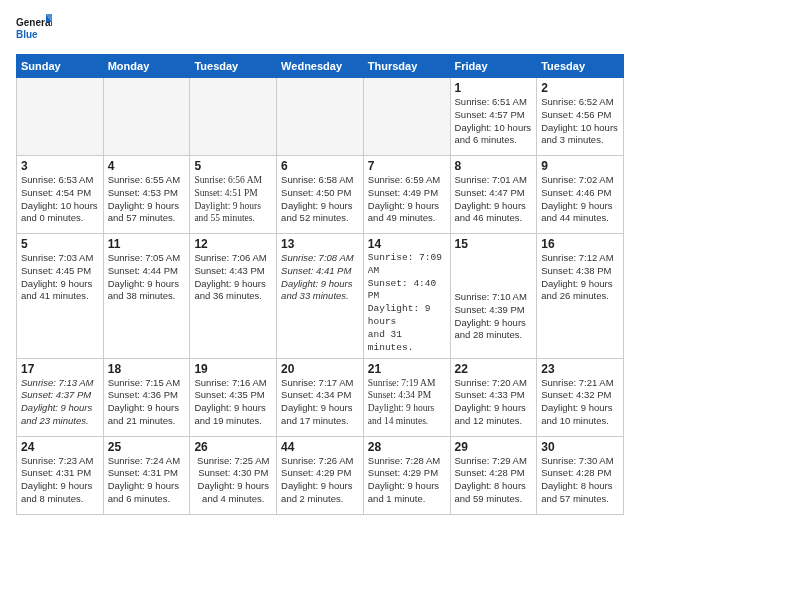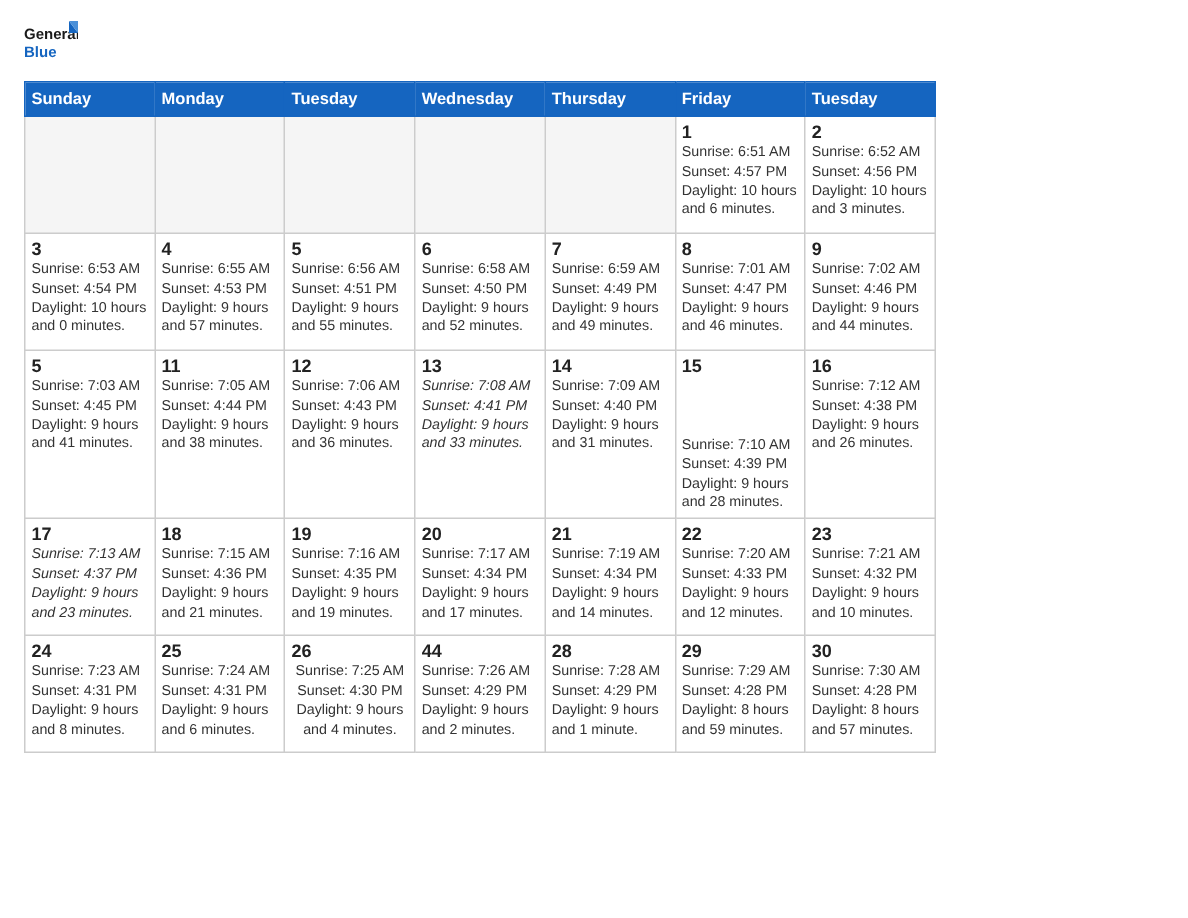--- a/index.html
+++ b/index.html
@@ -143,21 +143,21 @@
           </td>
           <td>
             <span class="day-number">4</span>
             <div class="day-info" style="white-space: pre-line;">Sunrise: 6:55 AM
 Sunset: 4:53 PM
 Daylight: 9 hours
 and 57 minutes.</div>
           </td>
           <td>
             <span class="day-number">5</span>
-            <div class="day-info" style="white-space: pre-line;">Sunrise: 6:56 AM
+            <div class="day-info" style="white-space: pre-line; font-family: Liberation Serif, serif;">Sunrise: 6:56 AM
 Sunset: 4:51 PM
 Daylight: 9 hours
 and 55 minutes.</div>
           </td>
           <td>
             <span class="day-number">6</span>
             <div class="day-info" style="white-space: pre-line;">Sunrise: 6:58 AM
 Sunset: 4:50 PM
 Daylight: 9 hours
 and 52 minutes.</div>
@@ -208,21 +208,21 @@
           </td>
           <td>
             <span class="day-number">13</span>
             <div class="day-info" style="white-space: pre-line; font-style: italic;">Sunrise: 7:08 AM
 Sunset: 4:41 PM
 Daylight: 9 hours
 and 33 minutes.</div>
           </td>
           <td>
             <span class="day-number">14</span>
-            <div class="day-info" style="white-space: pre-line;">Sunrise: 7:09 AM
+            <div class="day-info" style="white-space: pre-line; font-family: Liberation Mono, monospace;">Sunrise: 7:09 AM
 Sunset: 4:40 PM
 Daylight: 9 hours
 and 31 minutes.</div>
           </td>
           <td>
             <span class="day-number">15</span>
             <div class="day-info" style="white-space: pre-line; margin-top: 40px;">Sunrise: 7:10 AM
 Sunset: 4:39 PM
 Daylight: 9 hours
 and 28 minutes.</div>
@@ -259,21 +259,21 @@
           </td>
           <td>
             <span class="day-number">20</span>
             <div class="day-info" style="white-space: pre-line;">Sunrise: 7:17 AM
 Sunset: 4:34 PM
 Daylight: 9 hours
 and 17 minutes.</div>
           </td>
           <td>
             <span class="day-number">21</span>
-            <div class="day-info" style="white-space: pre-line;">Sunrise: 7:19 AM
+            <div class="day-info" style="white-space: pre-line; font-family: Liberation Serif, serif;">Sunrise: 7:19 AM
 Sunset: 4:34 PM
 Daylight: 9 hours
 and 14 minutes.</div>
           </td>
           <td>
             <span class="day-number">22</span>
             <div class="day-info" style="white-space: pre-line;">Sunrise: 7:20 AM
 Sunset: 4:33 PM
 Daylight: 9 hours
 and 12 minutes.</div>

